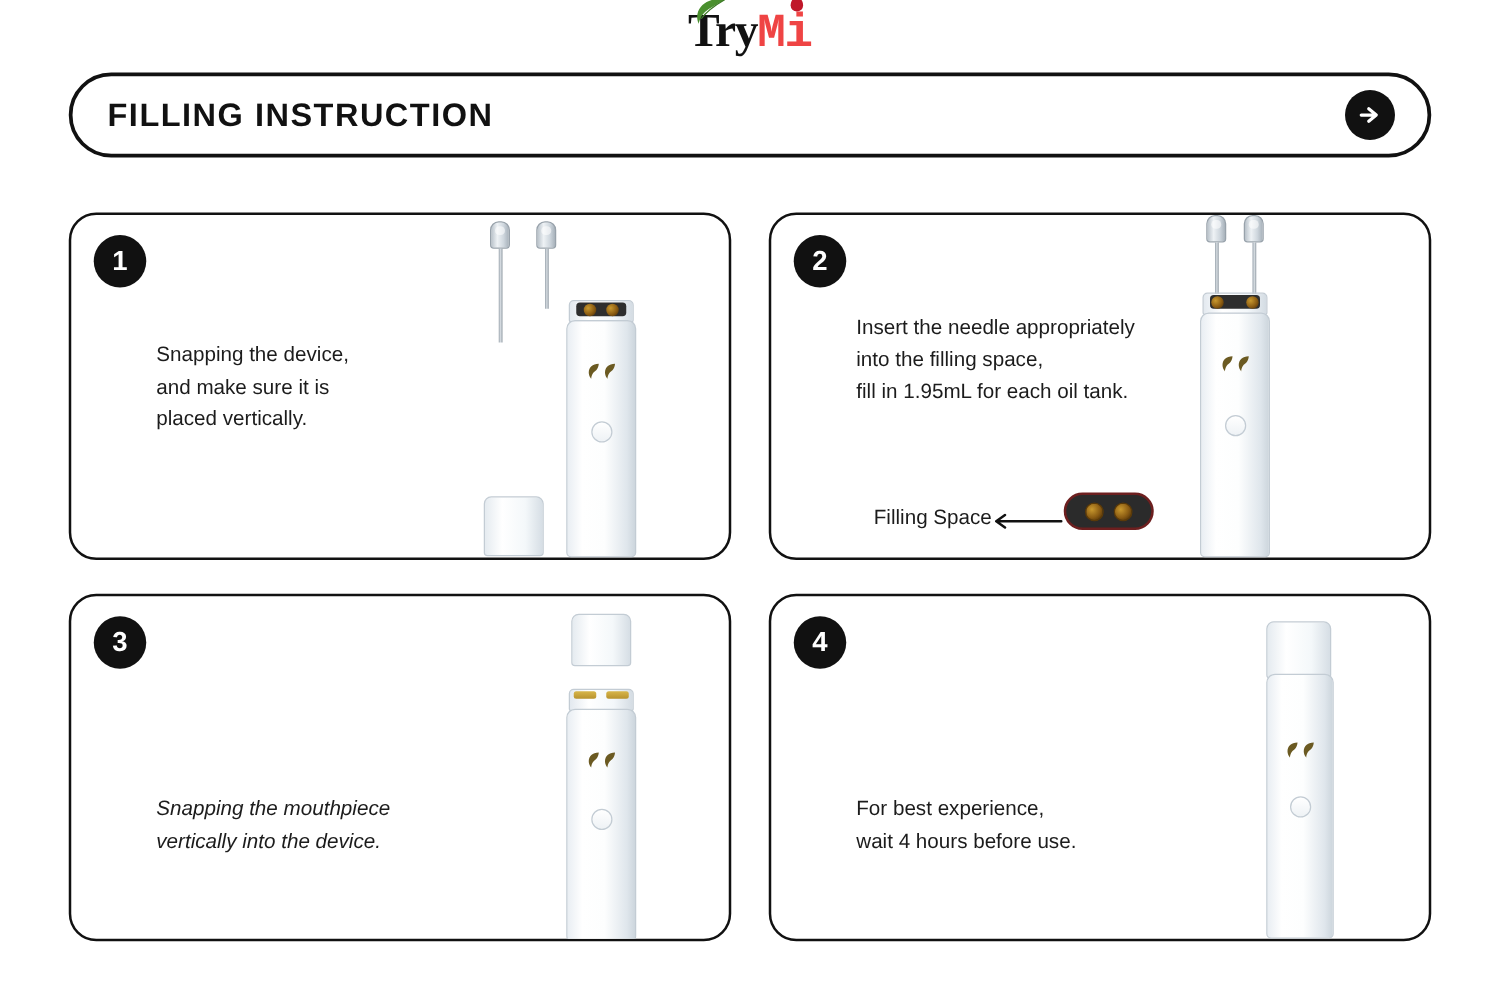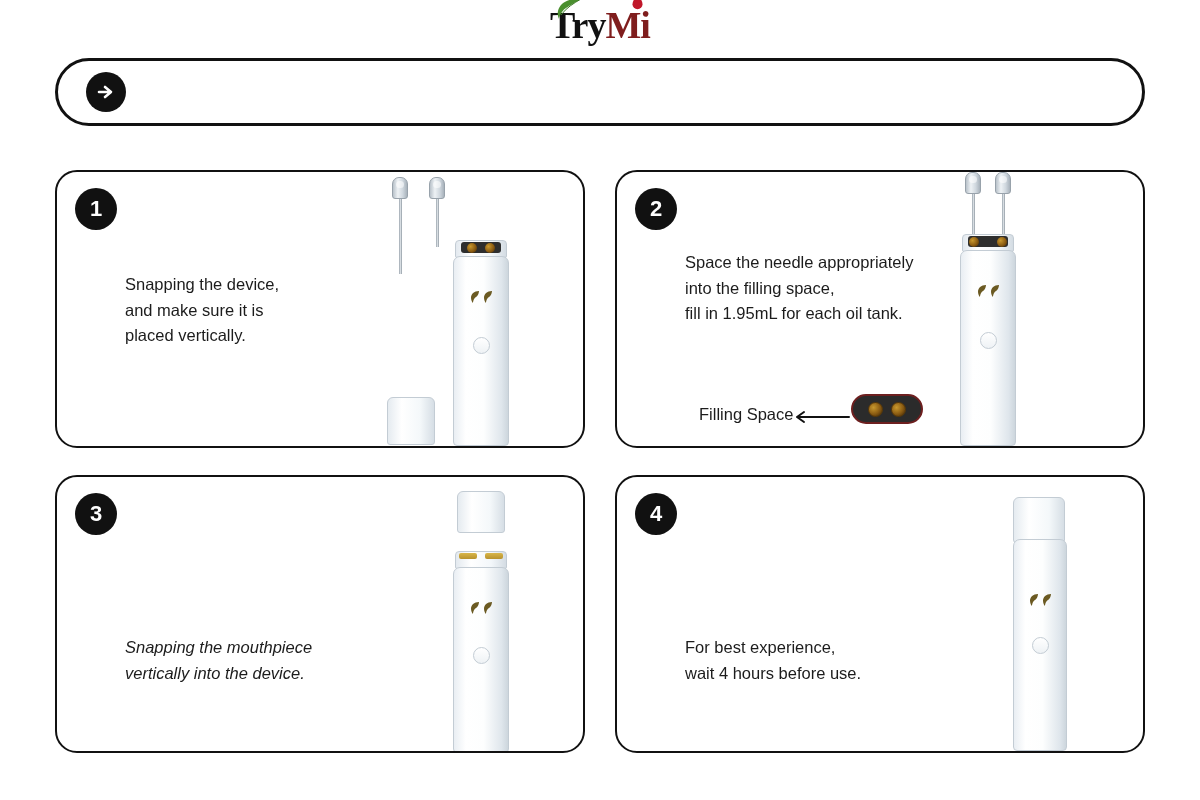--- a/index.html
+++ b/index.html
@@ -26,21 +26,21 @@
   .logo {
     position: relative;
     font-family: "Liberation Serif", serif;
     font-size: 38px;
     font-weight: 700;
     letter-spacing: -1px;
     line-height: 1;
     white-space: nowrap;
   }
   .logo .t1 { color: #111111; }
-  .logo .t2 { color: #7f1d1d; }
+  .logo .t2 { color: #ef4444; font-family: Liberation Mono, monospace; }
   .leaf {
     position: absolute;
     left: 6px; top: -8px;
     width: 26px; height: 22px;
   }
   .flame {
     position: absolute;
     right: 7px; top: -11px;
     width: 11px; height: 15px;
   }
@@ -215,20 +215,21 @@
         <path d="M25 1C18 5 10 10 5 17" stroke="#3d7a26" stroke-width="1" fill="none"></path>
       </svg>
       <span class="t1">Try</span><span class="t2">Mi</span>
       <svg class="flame" viewBox="0 0 11 15">
         <path d="M5.5 0C5.5 0 0.5 5 0.5 9.2a5 5 0 1 0 10 0C10.5 5 5.5 0 5.5 0z" fill="#c0172a"></path>
       </svg>
     </div>
   </div>
 
   <div class="titlebar">
+    <h1>FILLING INSTRUCTION</h1>
     <div class="arrow-btn">
       <svg width="22" height="22" viewBox="0 0 22 22">
         <path d="M4 11h10M10 6l6 5-6 5" stroke="#ffffff" stroke-width="2.6" fill="none" stroke-linecap="round" stroke-linejoin="round"></path>
       </svg>
     </div>
   </div>
 
   <div class="grid">
 
     <div class="card c1">
@@ -255,21 +256,21 @@
           <path d="M26 1c-5 0-8 3-8 7 0 3 2 5 2 5s0-4 3-6 3-6 3-6z" fill="#6b5a22"></path>
         </svg>
         <div class="dev-btn" style="left:416px; top:165px;"></div>
       </div>
 
       <div class="mouthpiece" style="left:330px; top:225px; width:48px; height:48px;"></div>
     </div>
 
     <div class="card c2">
       <div class="badge">2</div>
-      <div class="card-text">Space the needle appropriately
+      <div class="card-text">Insert the needle appropriately
 into the filling space,
 fill in 1.95mL for each oil tank.</div>
 
       <div class="fs-row">
         <span class="fs-label">Filling Space</span>
         <svg class="fs-arrow" viewBox="0 0 58 14">
           <path d="M56 7H4M11 2L4 7l7 5" stroke="#111111" stroke-width="2" fill="none" stroke-linecap="round" stroke-linejoin="round"></path>
         </svg>
         <div class="fs-chip">
           <div class="fs-hole"></div>

